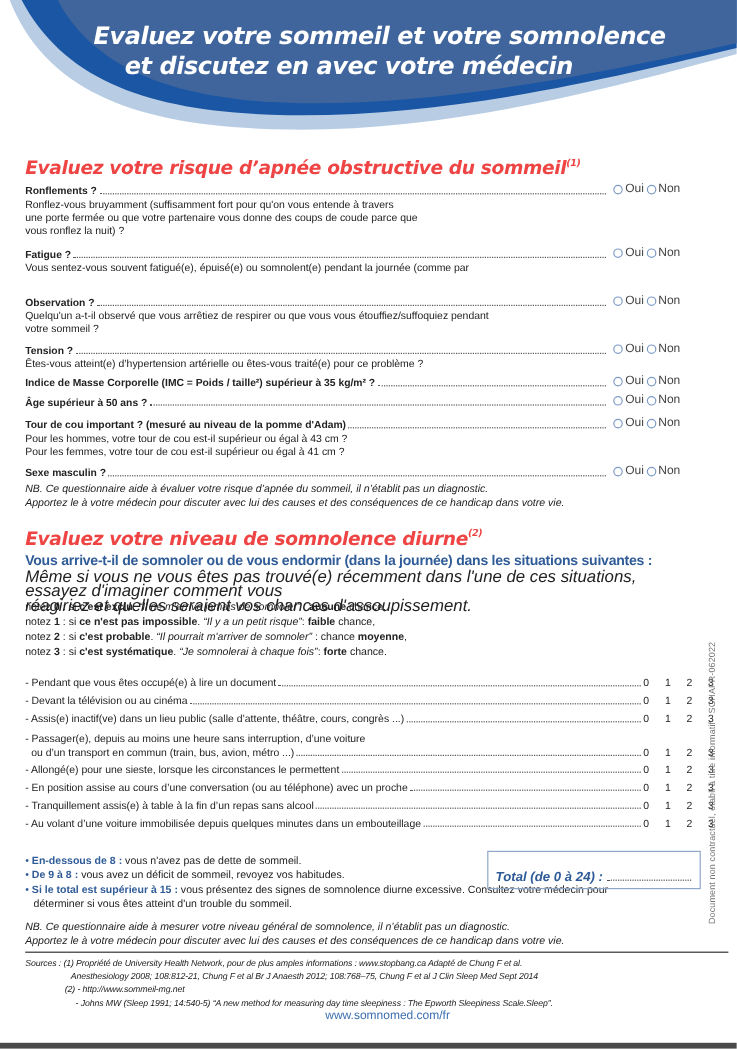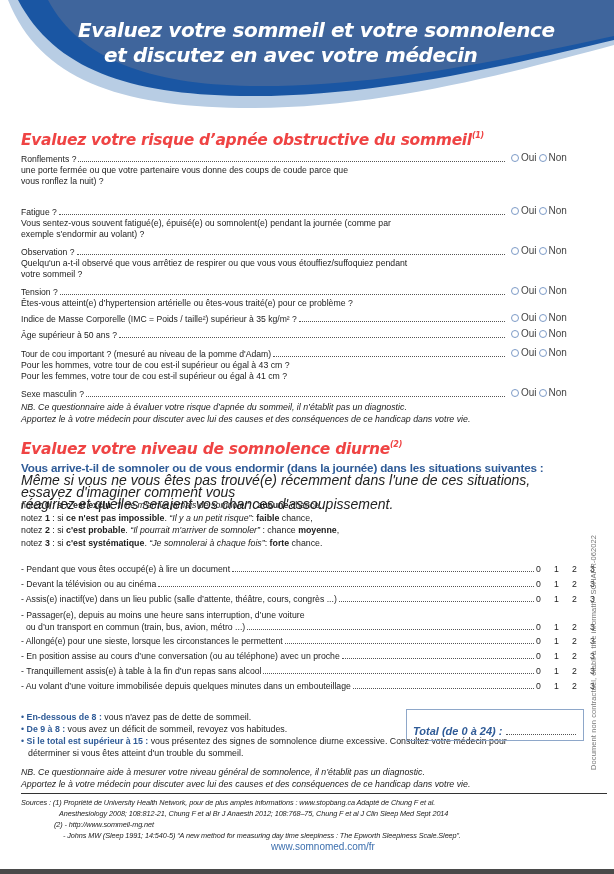--- a/index.html
+++ b/index.html
@@ -6,21 +6,21 @@
   html, body { width: 614px; height: 874px; background: #ffffff; overflow: hidden; }
   body { position: relative; font-family: "Liberation Sans", sans-serif; color: #222; font-size: 9px; }
   .header { position: absolute; left: 0; top: 0; width: 614px; height: 110px; }
   .header svg { position: absolute; left: 0; top: 0; }
   .header-title { position: absolute; left: 78px; top: 18px; color: #fff; font-family: "DejaVu Sans", sans-serif; font-weight: bold; font-style: italic; font-size: 20px; line-height: 25px; letter-spacing: -0.4px; }
   .header-title .l2 { display: block; padding-left: 26px; }
   .sec-title { position: absolute; left: 21px; color: #ef4444; font-family: "DejaVu Sans", sans-serif; font-weight: bold; font-style: italic; font-size: 15.5px; letter-spacing: -0.3px; }
   .sec-title sup { font-size: 8px; vertical-align: 7px; }
   .q { position: absolute; left: 21px; width: 580px; line-height: 11px; font-size: 9px; }
   .q-head { display: flex; align-items: baseline; }
-  .q-label { font-weight: normal; white-space: nowrap; font-size: 8.6px; }
+  .q-label { font-weight: bold; white-space: nowrap; font-size: 8.6px; }
   .dots { flex: 1; border-bottom: 1px dotted #555; margin: 0 6px 2px 2px; height: 1px; }
   .radios { width: 90px; display: flex; gap: 2px; color: #444; font-size: 10px; }
   .radio { display: flex; align-items: center; gap: 2px; }
   .radio .circ { width: 8px; height: 8px; border-radius: 50%; border: 1px solid #7d9bc7; display: inline-block; }
   .q-desc { width: 470px; font-size: 8.7px; }
   .nb { position: absolute; left: 21px; font-style: italic; font-size: 8.8px; line-height: 12px; }
   .sub-title { position: absolute; left: 21px; top: 461px; color: #2f5b97; font-weight: bold; font-size: 11.7px; letter-spacing: -0.2px; }
   .intro { position: absolute; left: 21px; top: 474px; width: 560px; font-style: italic; font-size: 14px; line-height: 12px; }
   .scale { position: absolute; left: 21px; top: 499px; font-size: 8.8px; line-height: 12.7px; }
   .scale .n { font-weight: bold; }
@@ -77,40 +77,40 @@
           <label class="radio">
             <span class="circ"></span>
             <span>Oui</span>
           </label>
           <label class="radio">
             <span class="circ"></span>
             <span>Non</span>
           </label>
         </span>
       </div>
+      <div class="q-desc">Ronflez-vous bruyamment (suffisamment fort pour qu'on vous entende à travers</div>
       <div class="q-desc">une porte fermée ou que votre partenaire vous donne des coups de coude parce que</div>
       <div class="q-desc">vous ronflez la nuit) ?</div>
     </div>
     <div class="q" style="top: 205px;">
       <div class="q-head">
         <span class="q-label">Fatigue ?</span>
         <span class="dots"></span>
         <span class="radios">
           <label class="radio">
             <span class="circ"></span>
             <span>Oui</span>
           </label>
           <label class="radio">
             <span class="circ"></span>
             <span>Non</span>
           </label>
         </span>
       </div>
       <div class="q-desc">Vous sentez-vous souvent fatigué(e), épuisé(e) ou somnolent(e) pendant la journée (comme par</div>
-      <div class="q-desc">exemple s'endormir au volant) ?</div>
     </div>
     <div class="q" style="top: 245px;">
       <div class="q-head">
         <span class="q-label">Observation ?</span>
         <span class="dots"></span>
         <span class="radios">
           <label class="radio">
             <span class="circ"></span>
             <span>Oui</span>
           </label>

